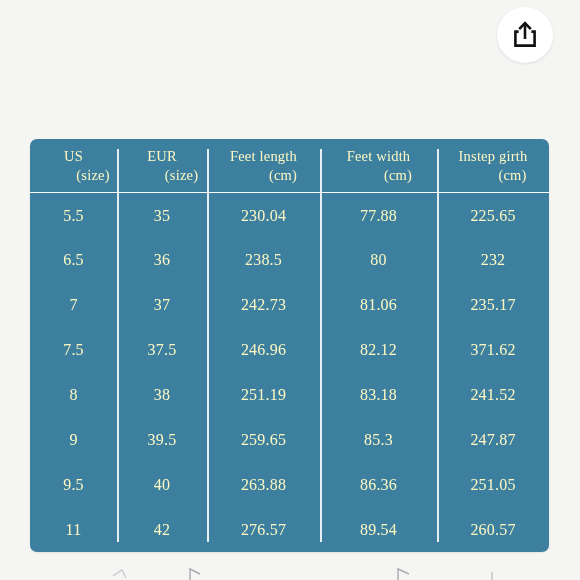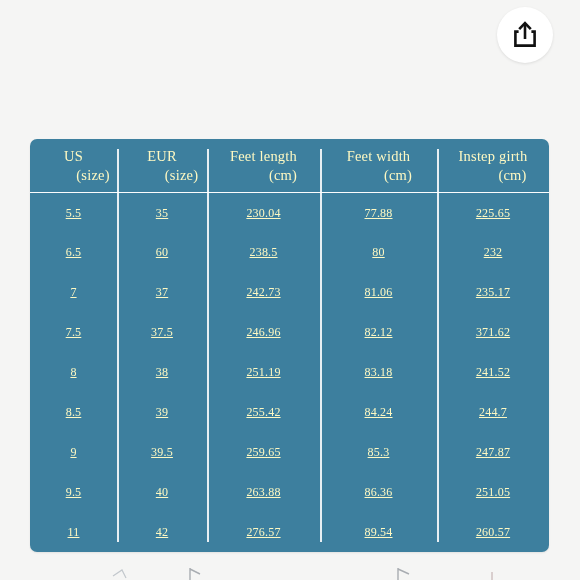--- a/index.html
+++ b/index.html
@@ -66,23 +66,22 @@
     letter-spacing: 0.2px;
     border-bottom: 1.6px solid rgba(255,255,255,0.88);
   }
   #size-table thead th .unit {
     display: block;
     font-size: 14.5px;
     padding-left: 39px;
   }
   #size-table tbody td {
     height: 31px;
-    font-size: 12px;
+    font-size: 16px;
     letter-spacing: 0.2px;
-    text-decoration: underline;
   }
   
   .vsep {
     position: absolute;
     top: 10px;
     bottom: 10px;
     width: 1.6px;
     background: rgba(255,255,255,0.88);
   }
   .vsep.s1 { left: 87px; }
@@ -162,21 +161,21 @@
     <tbody>
       <tr>
         <td>5.5</td>
         <td>35</td>
         <td>230.04</td>
         <td>77.88</td>
         <td>225.65</td>
       </tr>
       <tr>
         <td>6.5</td>
-        <td>60</td>
+        <td>36</td>
         <td>238.5</td>
         <td>80</td>
         <td>232</td>
       </tr>
       <tr>
         <td>7</td>
         <td>37</td>
         <td>242.73</td>
         <td>81.06</td>
         <td>235.17</td>
@@ -187,27 +186,20 @@
         <td>246.96</td>
         <td>82.12</td>
         <td>371.62</td>
       </tr>
       <tr>
         <td>8</td>
         <td>38</td>
         <td>251.19</td>
         <td>83.18</td>
         <td>241.52</td>
-      </tr>
-      <tr>
-        <td>8.5</td>
-        <td>39</td>
-        <td>255.42</td>
-        <td>84.24</td>
-        <td>244.7</td>
       </tr>
       <tr>
         <td>9</td>
         <td>39.5</td>
         <td>259.65</td>
         <td>85.3</td>
         <td>247.87</td>
       </tr>
       <tr>
         <td>9.5</td>

